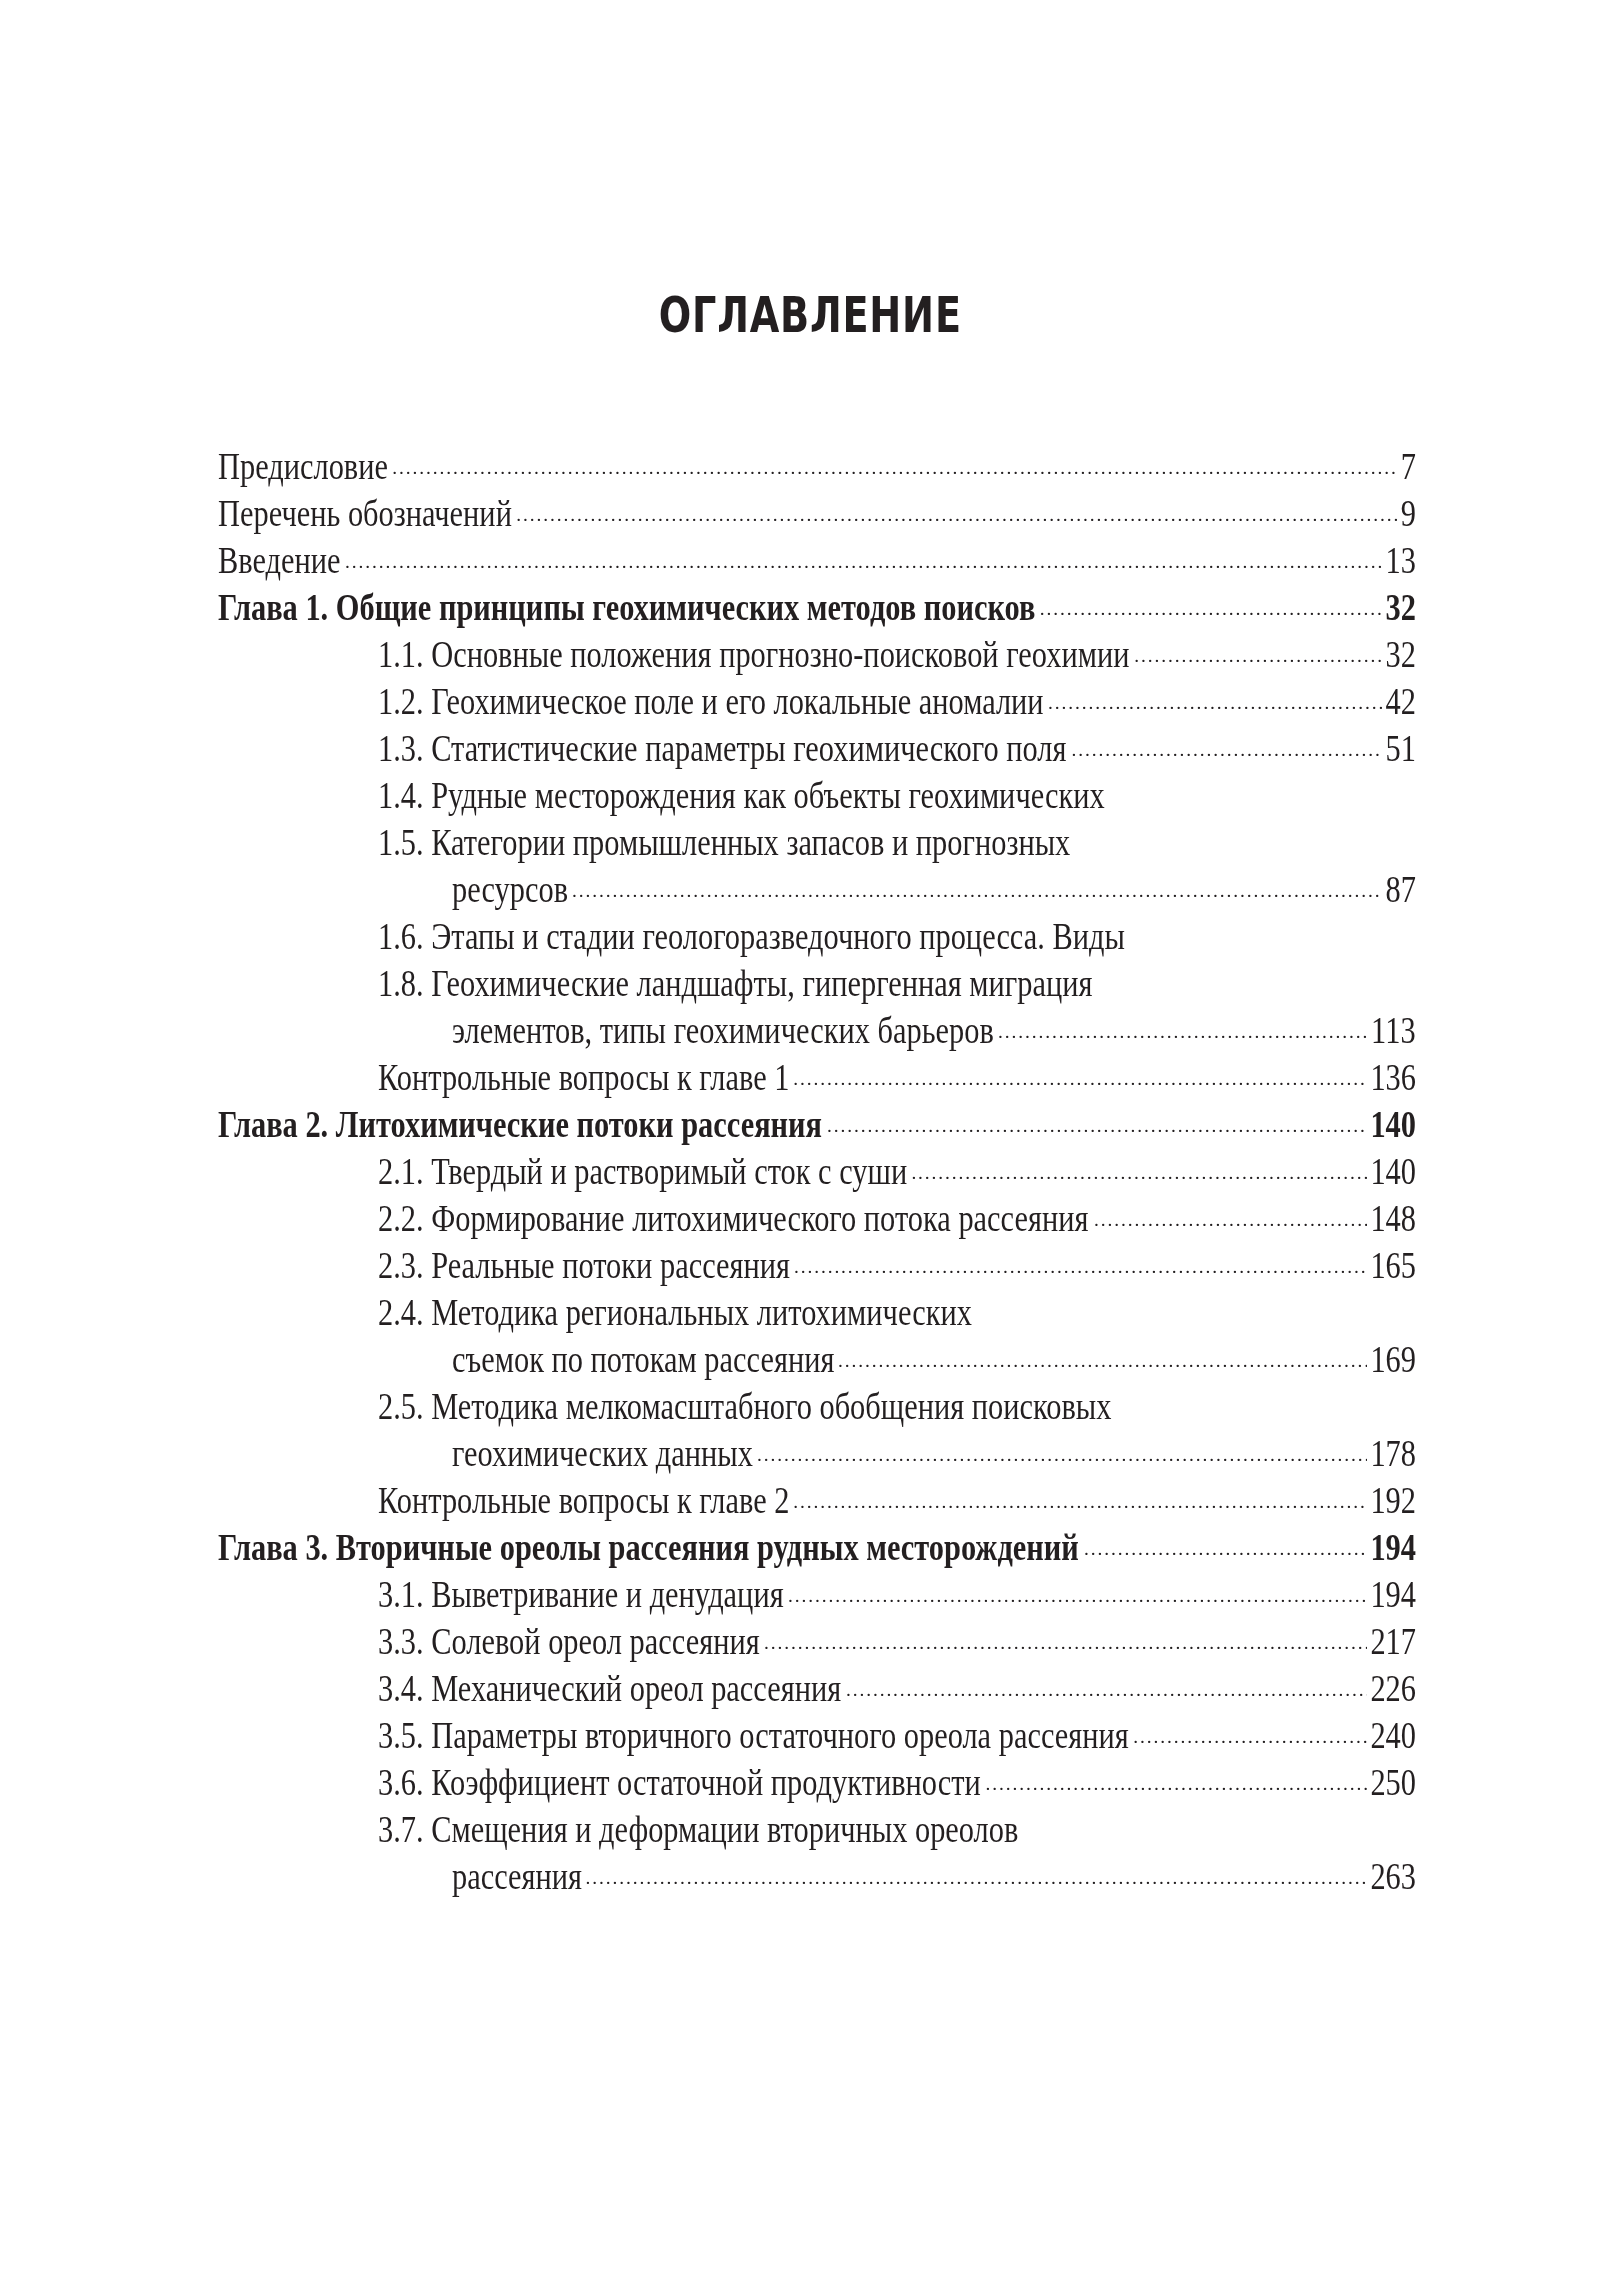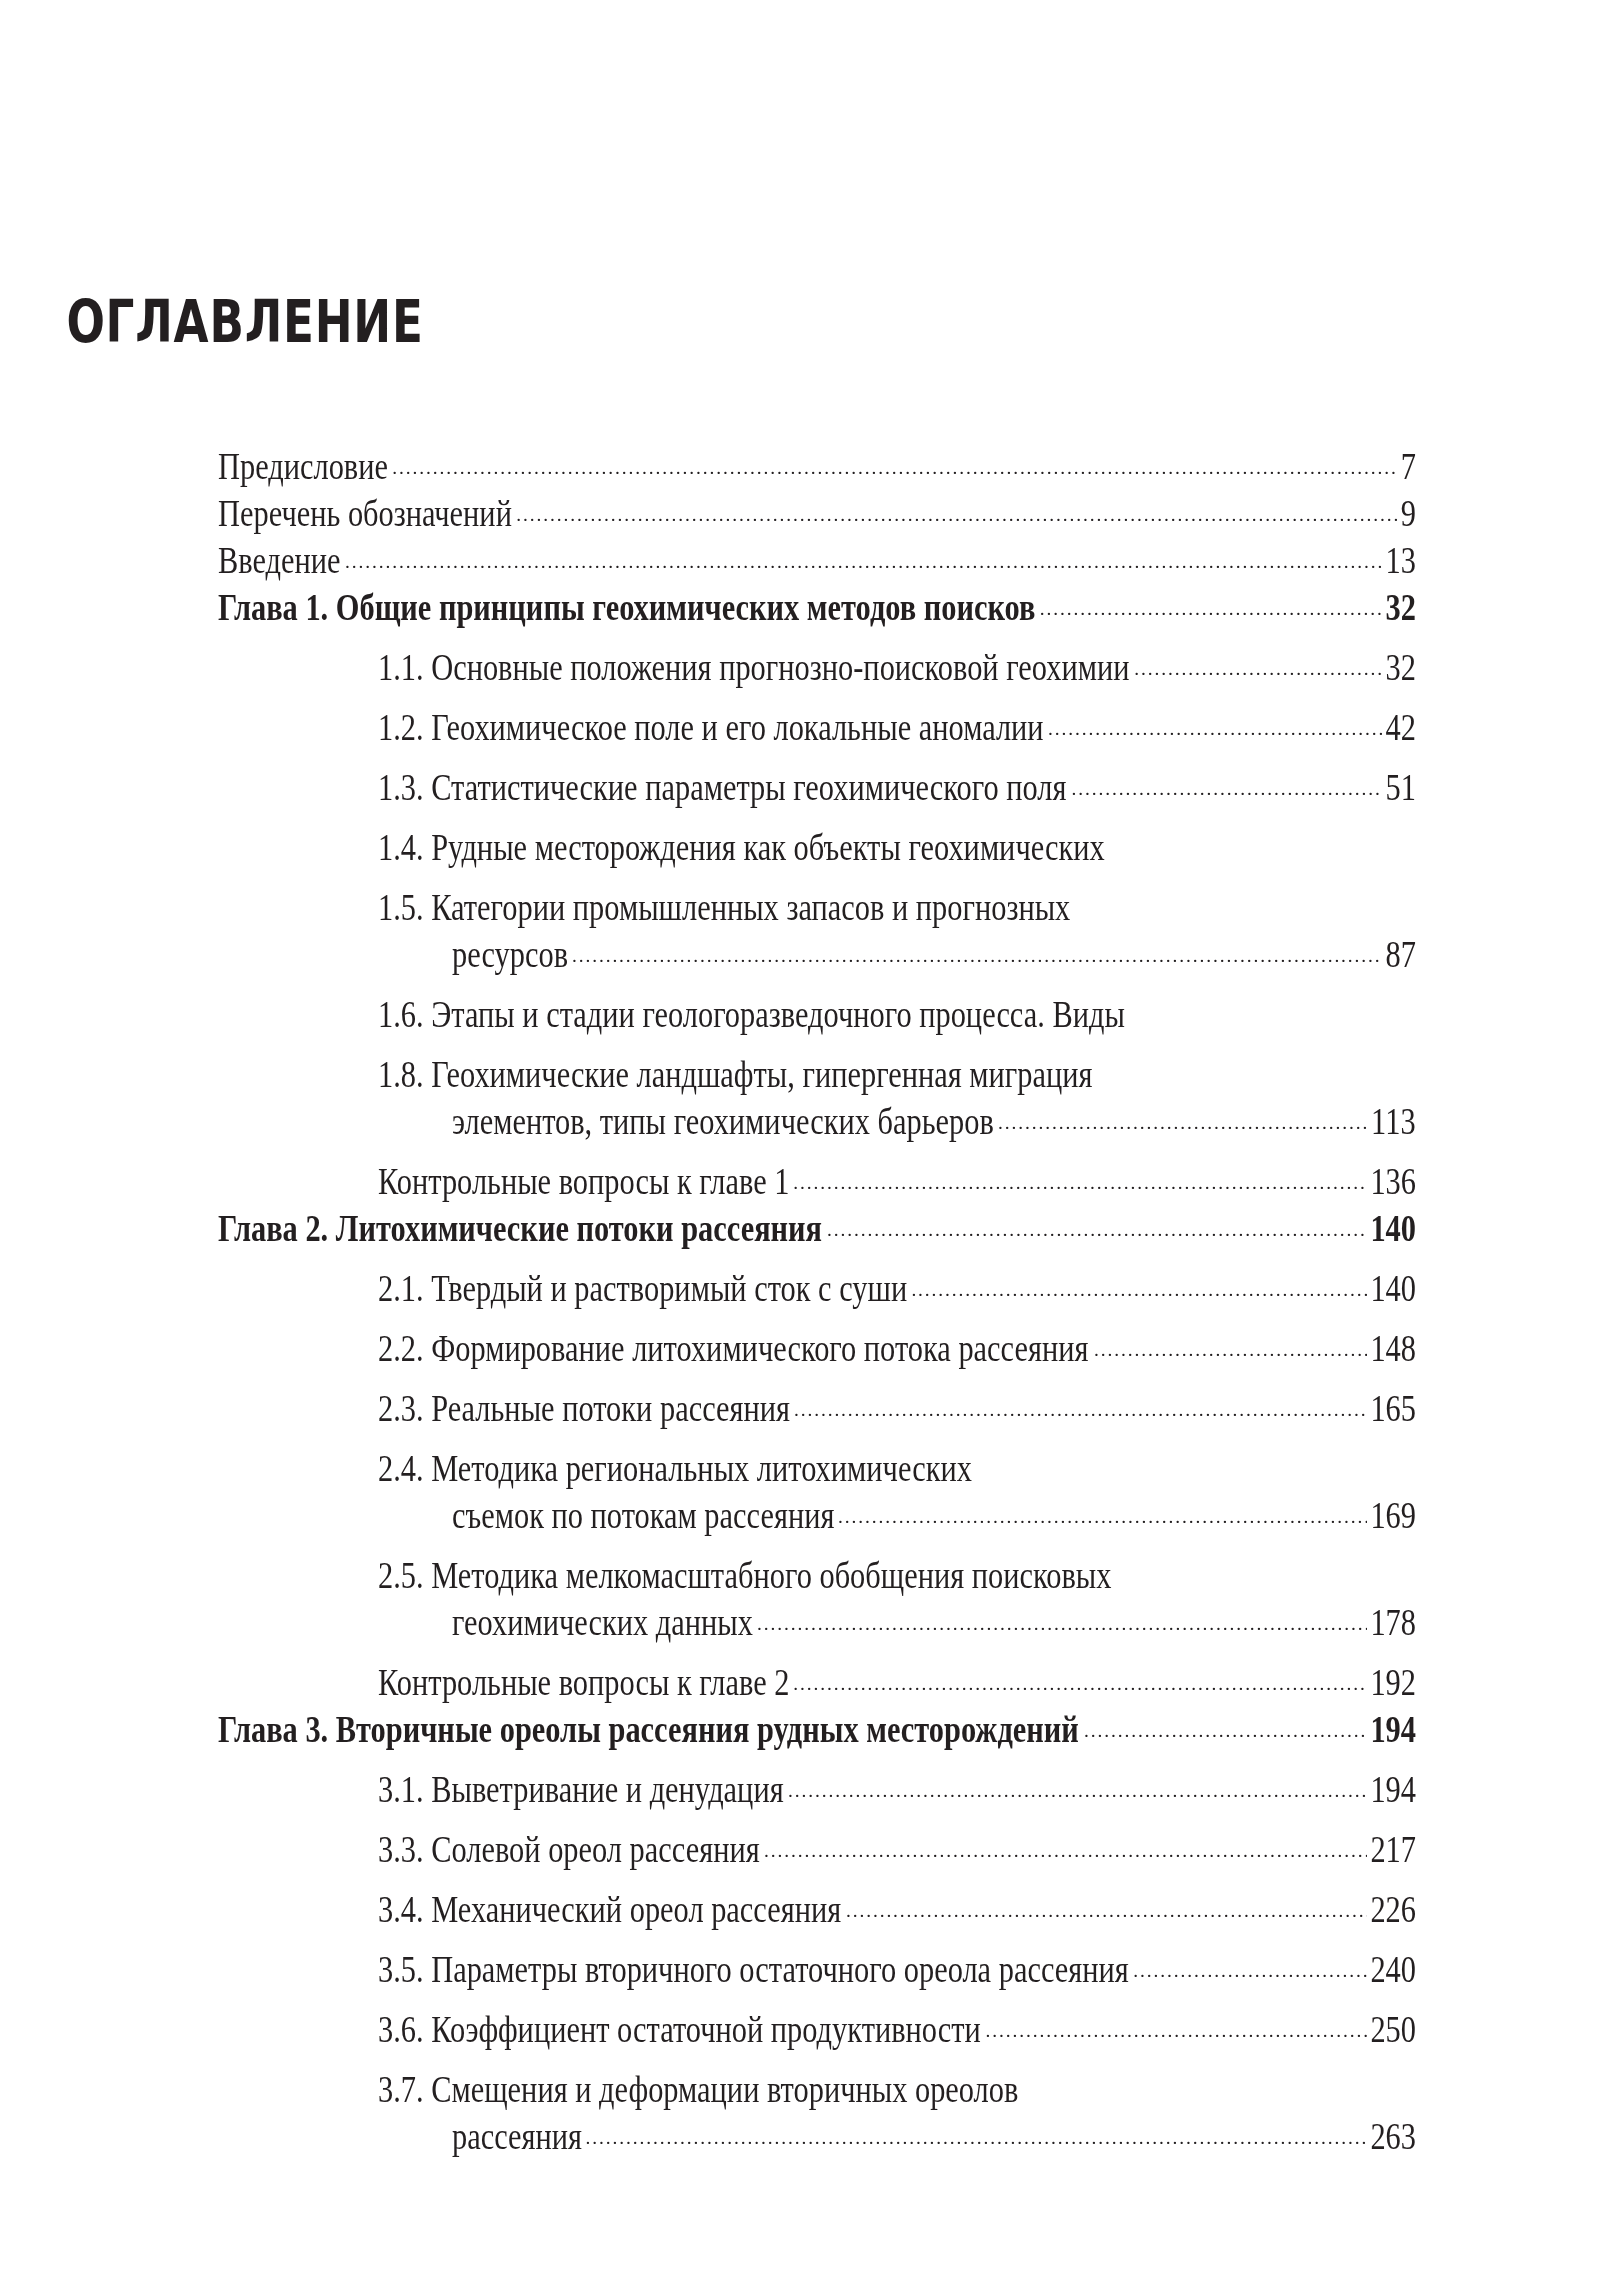--- a/index.html
+++ b/index.html
@@ -1,26 +1,26 @@
 <!DOCTYPE html>
 <html><head>
 <meta charset="utf-8">
 <style>
   html, body { margin: 0; padding: 0; background: #ffffff; }
   body { width: 1605px; height: 2292px; position: relative; overflow: hidden; color: #231f20; }
   .page-title {
-    position: absolute; left: 16px; right: 0; top: 254px; 
-    font-family: "DejaVu Sans", sans-serif; font-weight: 700; font-size: 58px;
+    position: absolute; left: 16px; right: 0; top: 254px; text-align: center;
+    font-family: "DejaVu Sans", sans-serif; font-weight: 700; font-size: 49px;
     letter-spacing: 1px; line-height: 58px;
   }
   .page-title span { display: inline-block; transform: scaleX(0.78); transform-origin: center; }
   .toc { position: absolute; left: 218px; top: 443px; width: 1198px; margin: 0; padding: 0; list-style: none; }
   .toc-entry { position: relative; font-family: "Liberation Serif", serif; font-size: 38px; line-height: 47px; }
   .toc-entry.level-0 { padding-left: 0; }
-  .toc-entry.level-1 { padding-left: 160px; margin-top: 13px; }
+  .toc-entry.level-1 { padding-left: 160px; }
   .toc-entry.chapter { font-weight: 700; }
   .toc-line { display: flex; align-items: center; height: 47px; white-space: nowrap; overflow: hidden; }
   .toc-line.cont { padding-left: 74px; }
   .toc-text { display: inline-block; transform-origin: left center; flex: 0 0 auto; }
   .toc-leader { flex: 1 1 auto; overflow: hidden; margin: 0 3.9px; font-weight: 400; letter-spacing: 1.9px; font-size: 19.4px; line-height: 47px; position: relative; top: 1px; }
   .toc-leader::before { content: "........................................................................................................................................................................................................................................................................................................"; }
   .toc-page { flex: 0 0 auto; text-align: right; }
 </style>
 </head>
 <body>

